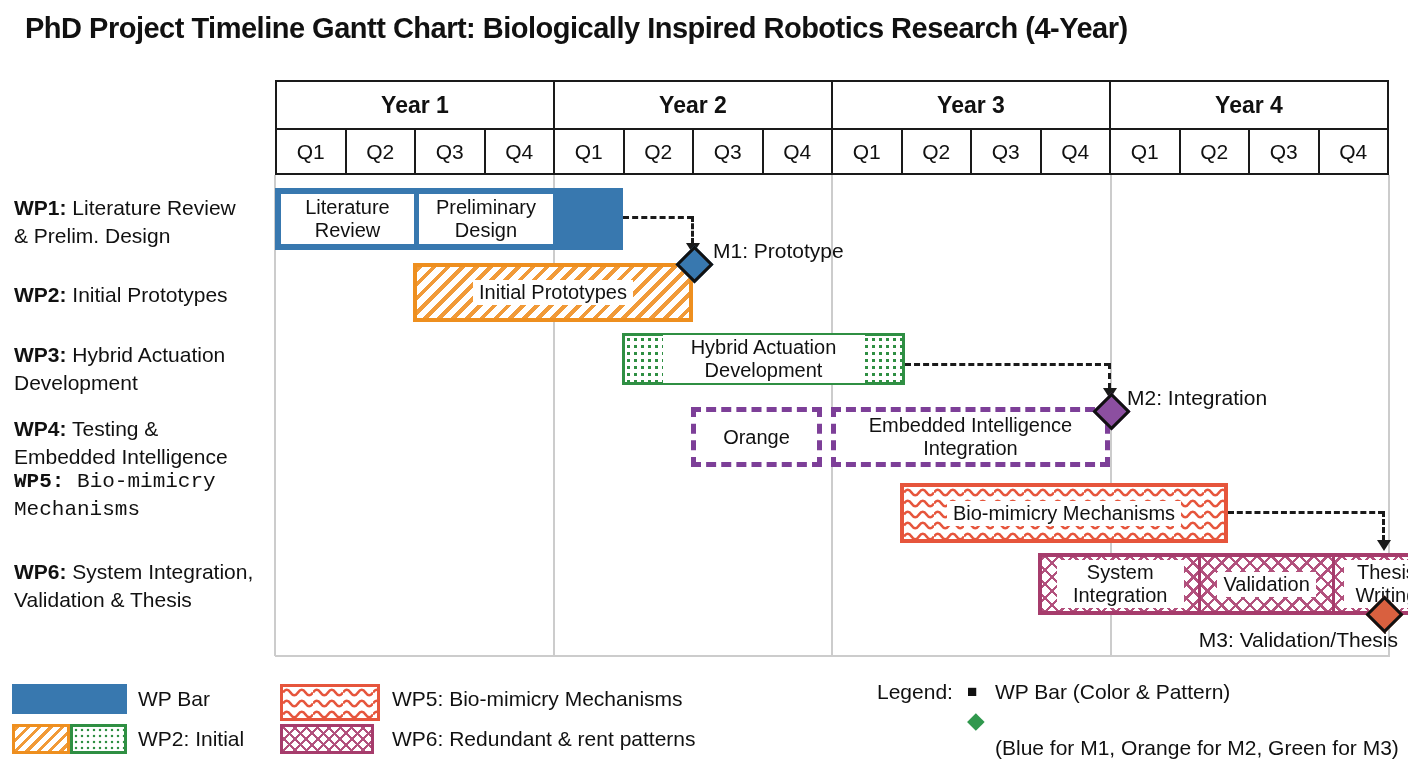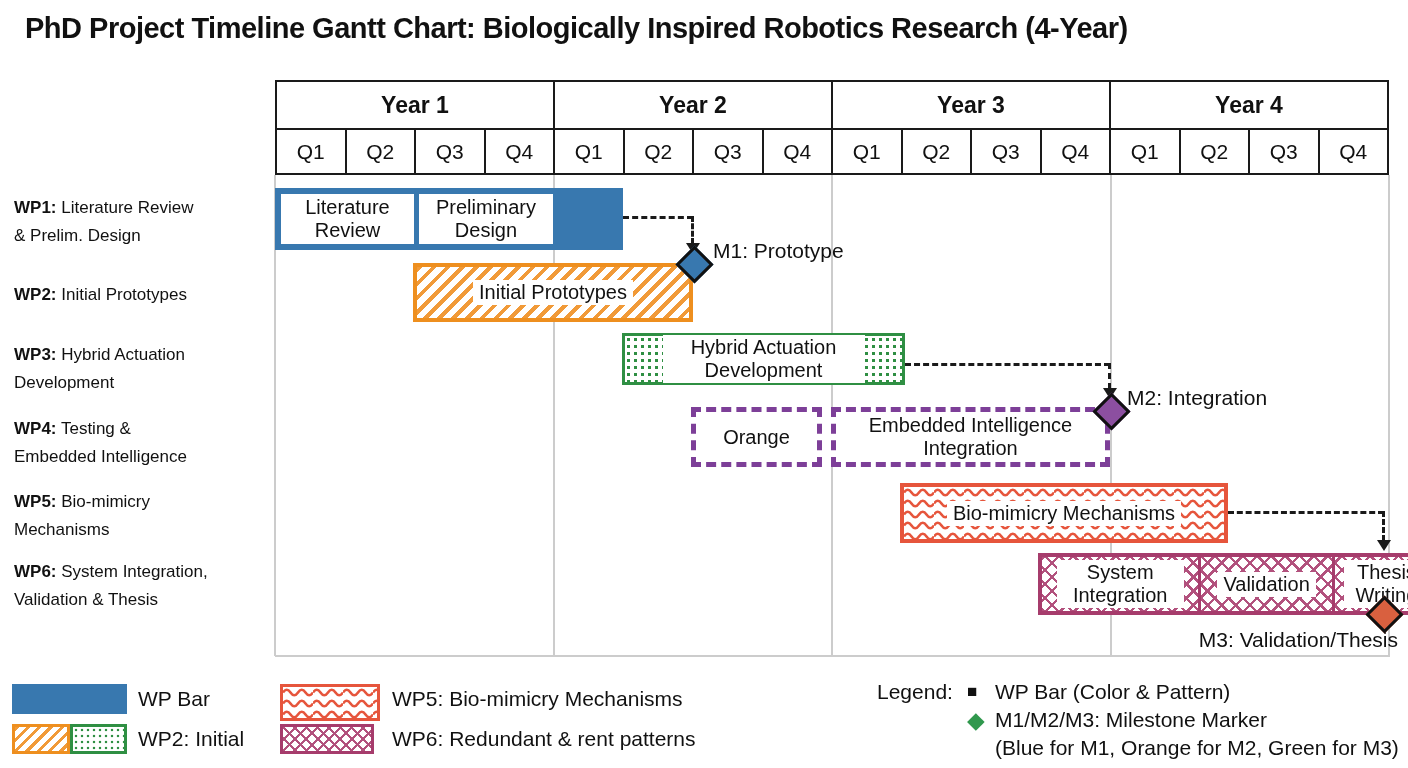--- a/index.html
+++ b/index.html
@@ -15,21 +15,21 @@
          border-right:2.5px solid #1a1a1a;}
   .ycell:last-child{border-right:none;}
   .hdr-q{display:flex;flex:1;}
   .qcell{flex:1;display:flex;align-items:center;justify-content:center;font-size:21px;
          border-right:2px solid #1a1a1a;}
   .qcell:last-child{border-right:none;}
   
   .grid-v{position:absolute;top:175px;height:481px;width:2px;background:#cccccc;}
   .grid-h{position:absolute;left:275px;top:655px;width:1115px;height:2px;background:#cccccc;}
   
-  .wp-label{position:absolute;left:14px;font-size:17px;line-height:28px;color:#111;}
+  .wp-label{position:absolute;left:14px;font-size:21px;line-height:28px;color:#111;}
   .wp-label b{font-weight:bold;}
   
   .bar{position:absolute;box-sizing:border-box;display:flex;align-items:center;justify-content:center;}
   .wp1{left:275px;top:188px;width:348px;height:62px;background:#3878af;}
   .wp1seg{position:absolute;top:6px;height:50px;background:#fff;display:flex;align-items:center;
           justify-content:center;text-align:center;font-size:20px;line-height:23px;}
   .wp1s1{left:6px;width:133px;}
   .wp1s2{left:144px;width:134px;}
   .wp2{left:413px;top:263px;width:280px;height:59px;border:4px solid #ee8f1f;
        background:repeating-linear-gradient(135deg,#f19a38 0px,#f19a38 4px,#ffffff 4px,#ffffff 10px);}
@@ -135,21 +135,21 @@
     <div></div>
   </div>
   <div class="wp-label" style="top:341px;">
     <div><b>WP3:</b> <span>Hybrid Actuation</span></div>
     <div>Development</div>
   </div>
   <div class="wp-label" style="top:415px;">
     <div><b>WP4:</b> <span>Testing &amp;</span></div>
     <div>Embedded Intelligence</div>
   </div>
-  <div class="wp-label" style="top:488px;">
+  <div class="wp-label" style="top:468px;font-family:Liberation Mono, monospace;">
     <div><b>WP5:</b> <span>Bio-mimicry</span></div>
     <div>Mechanisms</div>
   </div>
   <div class="wp-label" style="top:558px;">
     <div><b>WP6:</b> <span>System Integration,</span></div>
     <div>Validation &amp; Thesis</div>
   </div>
 
   <div class="bar wp1">
     <div class="wp1seg wp1s1">Literature Review</div>
@@ -232,21 +232,20 @@
 
   <div class="legend-right">
     <div class="lr-row">
       <span class="lr-prefix">Legend:</span>
       <span class="lr-glyph glyph-square">■</span>
       <span>WP Bar (Color &amp; Pattern)</span>
     </div>
     <div class="lr-row">
       <span class="lr-prefix"></span>
       <span class="lr-glyph glyph-diamond">◆</span>
-      <span>M1/M2/M3: Milestone Marker</span>
     </div>
     <div class="lr-row">
       <span class="lr-prefix"></span>
       <span class="lr-glyph"></span>
       <span>(Blue for M1, Orange for M2, Green for M3)</span>
     </div>
   </div>
 
 </div>
 

